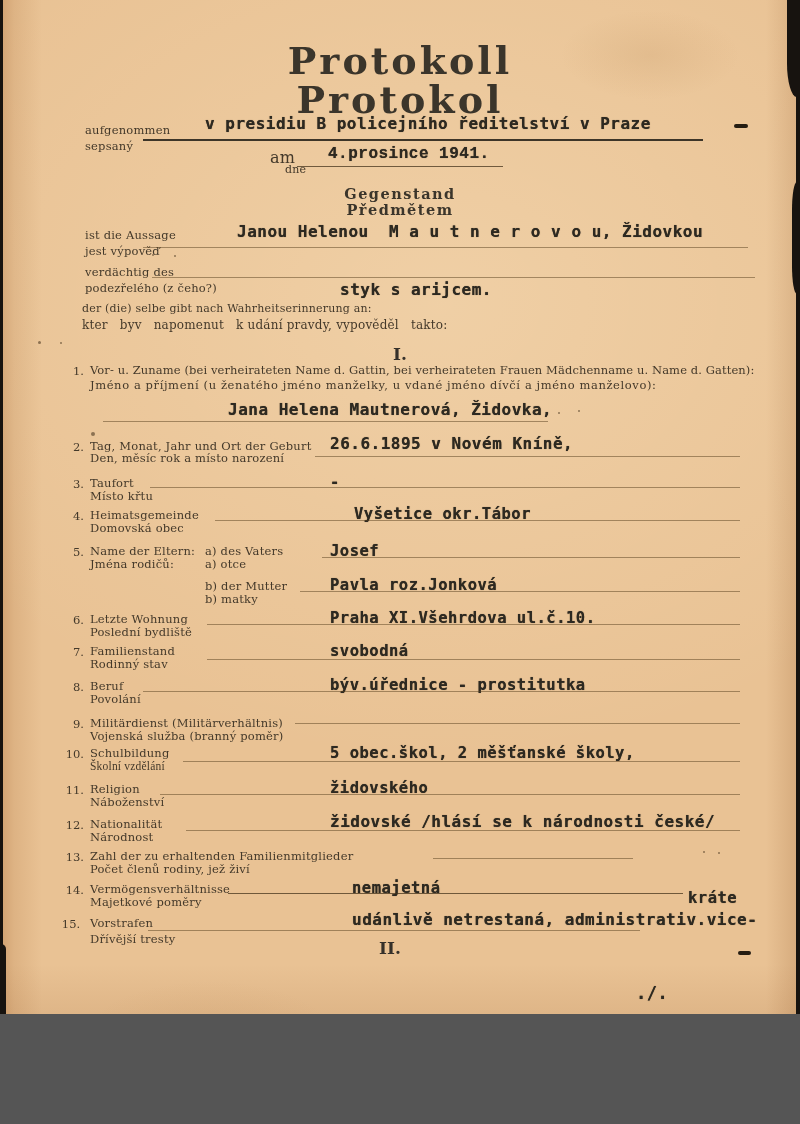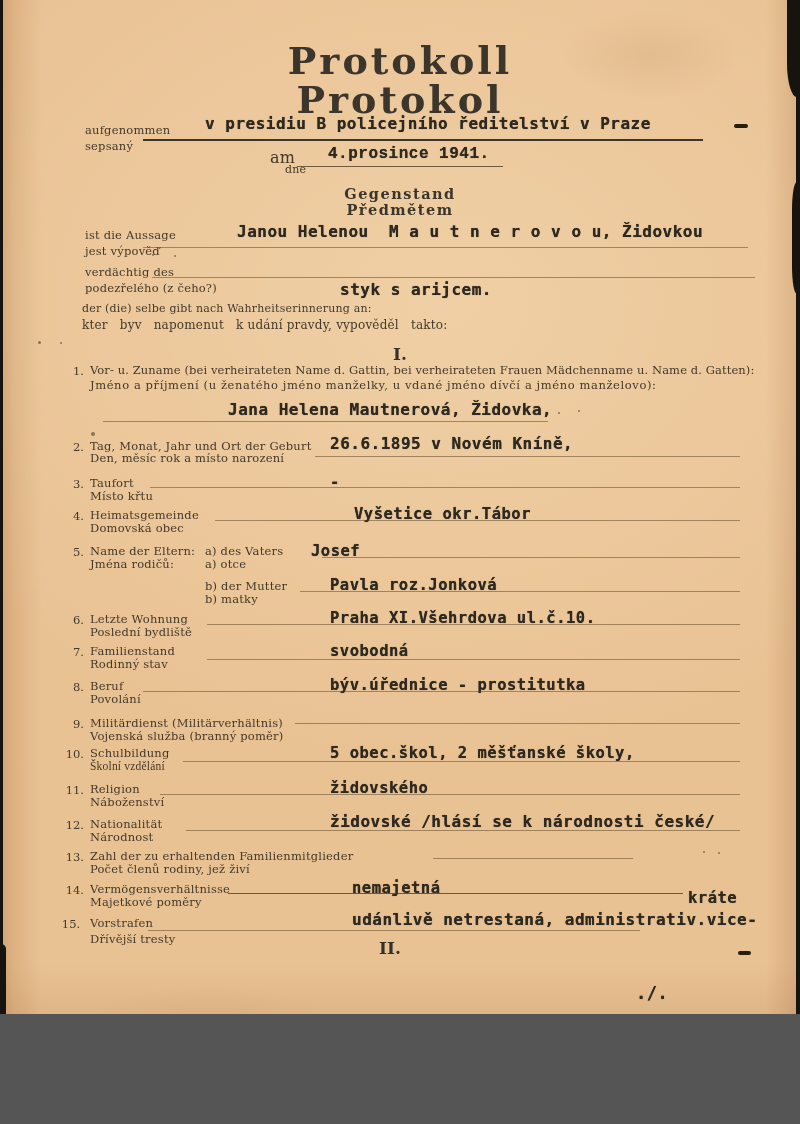--- a/index.html
+++ b/index.html
@@ -106,21 +106,21 @@
   <div class="pr" style="left:90px;top:509px;">Heimatsgemeinde</div>
   <div class="pr" style="left:90px;top:522px;">Domovská obec</div>
   <div class="typed" style="left:330px;top:506px;margin-left:24px;">Vyšetice okr.Tábor</div>
   <div class="ul" style="left:215px;top:520px;width:525px;"></div>
 
   <div class="num" style="left:58px;top:545px;">5.</div>
   <div class="pr" style="left:90px;top:545px;">Name der Eltern:</div>
   <div class="pr" style="left:205px;top:545px;">a) des Vaters</div>
   <div class="pr" style="left:90px;top:558px;">Jména rodičů:</div>
   <div class="pr" style="left:205px;top:558px;">a) otce</div>
-  <div class="typed" style="left:311px;top:543px;text-align:right;">Josef</div>
+  <div class="typed" style="left:330px;top:543px;text-align:right;">Josef</div>
   <div class="ul" style="left:322px;top:557px;width:418px;"></div>
 
   <div class="pr" style="left:205px;top:580px;">b) der Mutter</div>
   <div class="pr" style="left:205px;top:593px;">b) matky</div>
   <div class="typed" style="left:330px;top:577px;">Pavla roz.Jonková</div>
   <div class="ul" style="left:300px;top:591px;width:440px;"></div>
 
   <div class="num" style="left:58px;top:613px;">6.</div>
   <div class="pr" style="left:90px;top:613px;">Letzte Wohnung</div>
   <div class="pr" style="left:90px;top:626px;">Poslední bydliště</div>

